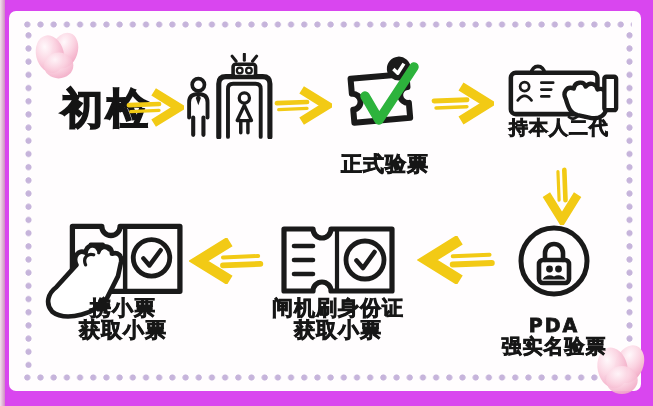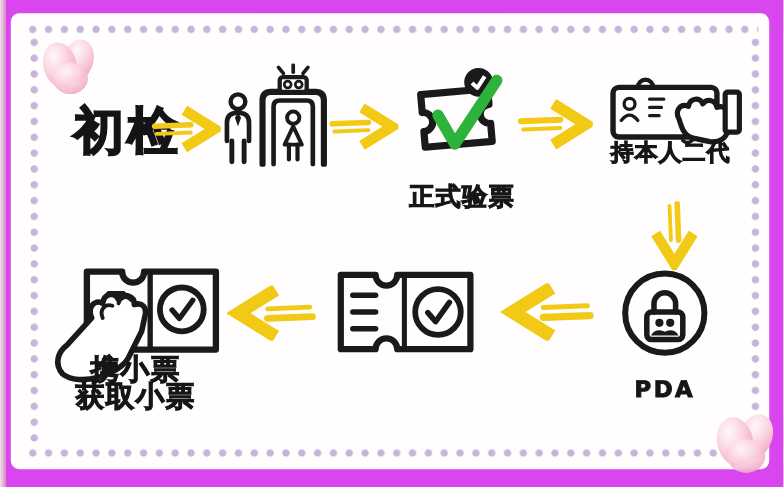--- a/index.html
+++ b/index.html
@@ -41,21 +41,21 @@
   .step-label{
     position:absolute;z-index:4;color:#161616;font-weight:bold;text-align:center;
     font-size:20px;line-height:21px;letter-spacing:1px;-webkit-text-stroke:0.8px #161616;}
   .step-label span{display:block;}
   .label-security{left:166px;top:132px;width:126px;}
   .label-ticket{left:332px;top:130px;width:106px;font-size:21px;margin-top:24px;}
   .label-id{left:494px;top:117px;width:130px;font-size:19px;line-height:20px;}
   .label-pda{left:494px;top:315px;width:120px;line-height:21px;}
   .label-pda .latin{font-size:19px;letter-spacing:2px;}
   .label-gate{left:264px;top:297px;width:148px;font-size:21px;line-height:22px;}
-  .label-hand{left:48px;top:297px;width:130px;font-size:24px;line-height:22px;}
+  .label-hand{left:58px;top:297px;width:130px;font-size:21px;line-height:22px;}
   .arrow{position:absolute;z-index:3;}
   .arrow svg{display:block;}
   .arrow-1{left:126px;top:84px;width:58px;height:47px;}
   .arrow-2{left:274px;top:82px;width:58px;height:47px;}
   .arrow-3{left:431px;top:79px;width:63px;height:49px;}
   .arrow-1 svg,.arrow-2 svg,.arrow-3 svg{width:100%;height:100%;}
   .arrow-down{left:539px;top:167px;width:46px;height:58px;}
   .arrow-down svg{position:absolute;width:58px;height:46px;left:-6px;top:6px;transform:rotate(90deg);}
   .arrow-left-1{left:417px;top:236px;width:82px;height:48px;}
   .arrow-left-2{left:189px;top:238px;width:78px;height:46px;}
@@ -194,20 +194,21 @@
         <path d="M29,37 v-7 a9,9 0 0 1 18,0 v7" stroke-width="4.6"></path>
         <rect x="23" y="37" width="30" height="23" rx="4" stroke-width="4.6"></rect>
         <circle cx="33.5" cy="46" r="3.4" fill="#1a1a1a" stroke="none"></circle>
         <circle cx="42.5" cy="46" r="3.4" fill="#1a1a1a" stroke="none"></circle>
         <path d="M26.5,56.5 a7.5,6.5 0 0 1 11.5,-3 a7.5,6.5 0 0 1 11.5,3 z" fill="#1a1a1a" stroke="none"></path>
       </g>
     </svg>
   </div>
   <div class="step-label label-pda">
     <span class="latin">PDA</span>
+    <span>强实名验票</span>
   </div>
 
   <div class="arrow arrow-left-1">
     <svg viewBox="0 0 100 64">
       <g stroke="#f2ca15" fill="none">
         <path d="M5,28 L57,26" stroke-width="8" stroke-linecap="round"></path>
         <path d="M8,39 L57,37" stroke-width="5.5" stroke-linecap="round"></path>
         <path d="M54,9 L91,32 L54,55" stroke-width="15" stroke-linecap="square"></path>
       </g>
     </svg>
@@ -216,20 +217,24 @@
   <div class="icon icon-gate">
     <svg viewBox="0 0 116 72">
       <g fill="none" stroke="#1a1a1a" stroke-linecap="round" stroke-linejoin="round">
         <path d="M4,5 H33 A9,9 0 0 0 51,5 H112 V67 H51 A9,9 0 0 0 33,67 H4 Z" stroke-width="5.2"></path>
         <path d="M14,22 h19 M14,36 h19 M14,50 h19" stroke-width="4.6"></path>
         <path d="M57,7 V65" stroke-width="4.2"></path>
         <circle cx="85" cy="36" r="19" stroke-width="4.8"></circle>
         <path d="M76.5,36.5 l6.5,7.5 11.5,-16" stroke-width="4.6"></path>
       </g>
     </svg>
+  </div>
+  <div class="step-label label-gate">
+    <span>闸机刷身份证</span>
+    <span>获取小票</span>
   </div>
 
   <div class="arrow arrow-left-2">
     <svg viewBox="0 0 100 64">
       <g stroke="#f2ca15" fill="none">
         <path d="M5,28 L57,26" stroke-width="8" stroke-linecap="round"></path>
         <path d="M8,39 L57,37" stroke-width="5.5" stroke-linecap="round"></path>
         <path d="M54,9 L91,32 L54,55" stroke-width="15" stroke-linecap="square"></path>
       </g>
     </svg>

